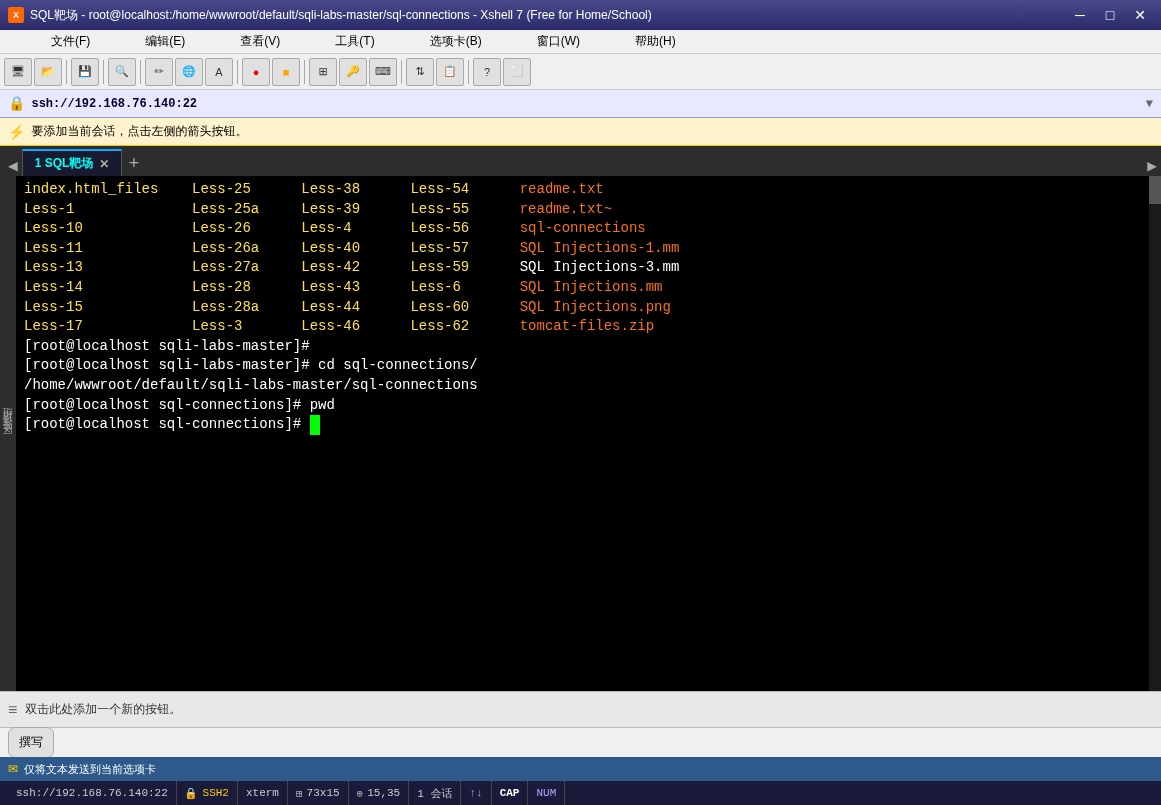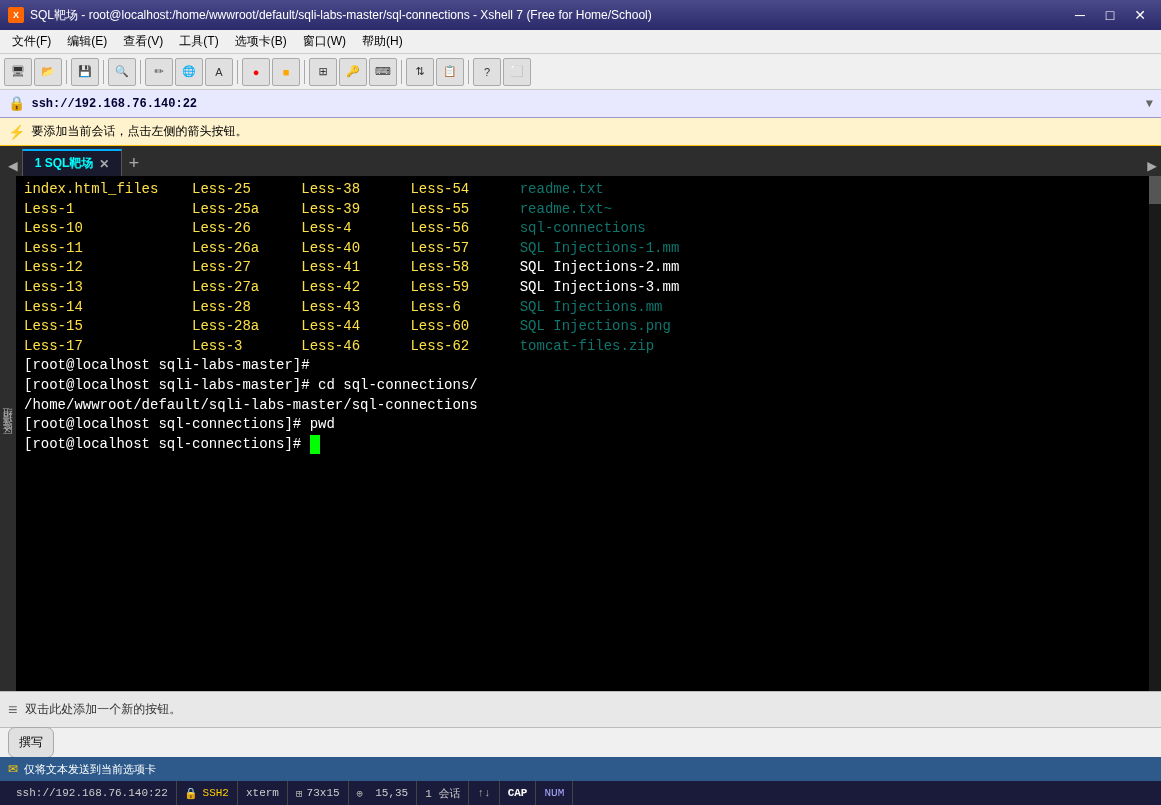--- a/index.html
+++ b/index.html
@@ -27,21 +27,21 @@
     .menu-bar {
       background: #f0f0f0;
       height: 24px;
       display: flex;
       align-items: center;
       padding: 0 4px;
       font-size: 12px;
       font-family: 'Microsoft YaHei', Arial, sans-serif;
       border-bottom: 1px solid #ccc;
     }
-    .menu-item { padding: 2px 8px; cursor: pointer; color: #000; }
+    .menu-item { padding: 2px 8px; cursor: pointer; color: #000; margin-left: 39px; }
 
     
     .toolbar {
       background: #f0f0f0;
       height: 36px;
       display: flex;
       align-items: center;
       padding: 0 4px;
       gap: 2px;
       border-bottom: 1px solid #ccc;
@@ -124,21 +124,21 @@
       flex: 1;
       padding: 4px 8px;
       font-size: 14px;
       font-family: 'Courier New', monospace;
       overflow: hidden;
       position: relative;
     }
     .terminal-content { height: 100%; overflow: hidden; }
     .term-line { line-height: 1.4; white-space: pre; }
     .cyan { color: #fde047; }
-    .green { color: #0f766e; }
+    .green { color: #f97316; }
     .white { color: #ffffff; }
 
     
     .bottom-toolbar {
       background: #e8e8e8;
       height: 36px;
       display: flex;
       align-items: center;
       padding: 0 8px;
       gap: 8px;
@@ -303,21 +303,20 @@
       <span style="writing-mode:vertical-rl; transform:rotate(180deg); font-family:'Microsoft YaHei',Arial,sans-serif; color:#aaa; font-size:10px;">区</span>
     </div>
 
     <div class="terminal" style="flex:1; position:relative;">
       <div class="terminal-content">
 
         <div class="term-line"><span class="cyan">index.html_files    Less-25      Less-38      Less-54      </span><span class="green">readme.txt</span></div>
         <div class="term-line"><span class="cyan">Less-1              Less-25a     Less-39      Less-55      </span><span class="green">readme.txt~</span></div>
         <div class="term-line"><span class="cyan">Less-10             Less-26      Less-4       Less-56      </span><span class="green">sql-connections</span></div>
         <div class="term-line"><span class="cyan">Less-11             Less-26a     Less-40      Less-57      </span><span class="green">SQL Injections-1.mm</span></div>
-        <div class="term-line"><span class="cyan">Less-12             Less-27      Less-41      Less-58      </span><span class="white">SQL Injections-2.mm</span></div>
         <div class="term-line"><span class="cyan">Less-13             Less-27a     Less-42      Less-59      </span><span class="white">SQL Injections-3.mm</span></div>
         <div class="term-line"><span class="cyan">Less-14             Less-28      Less-43      Less-6       </span><span class="green">SQL Injections.mm</span></div>
         <div class="term-line"><span class="cyan">Less-15             Less-28a     Less-44      Less-60      </span><span class="green">SQL Injections.png</span></div>
         <div class="term-line"><span class="cyan">Less-17             Less-3       Less-46      Less-62      </span><span class="green">tomcat-files.zip</span></div>
         <div class="term-line"><span class="white">[root@localhost sqli-labs-master]# </span></div>
         <div class="term-line"><span class="white">[root@localhost sqli-labs-master]# </span><span class="white">cd sql-connections/</span></div>
         <div class="term-line"><span class="white">/home/wwwroot/default/sqli-labs-master/sql-connections</span></div>
         <div class="term-line"><span class="white">[root@localhost sql-connections]# </span><span class="white">pwd</span></div>
         <div class="term-line"><span class="white">[root@localhost sql-connections]# </span><span style="background:#00ff00; color:#000; display:inline-block; width:10px;">&nbsp;</span></div>
 
@@ -353,21 +352,21 @@
     </div>
     <div class="status-item">
       <span style="color:#cccccc;text-align:center;">xterm</span>
     </div>
     <div class="status-item">
       <span style="color:#aaa;">⊞</span>
       <span style="color:#cccccc; margin-left:4px;">73x15</span>
     </div>
     <div class="status-item">
       <span style="color:#aaa;">⊕</span>
-      <span style="color:#cccccc; margin-left:12px;">15,35</span>
+      <span style="color:#cccccc; margin-left:4px;">15,35</span>
     </div>
     <div class="status-item">
       <span style="color:#cccccc;">1 会话</span>
     </div>
     <div class="status-item">
       <span style="color:#aaa;">↑</span>
       <span style="color:#aaa;">↓</span>
     </div>
     <div class="status-item">
       <span class="status-cap">CAP</span>

